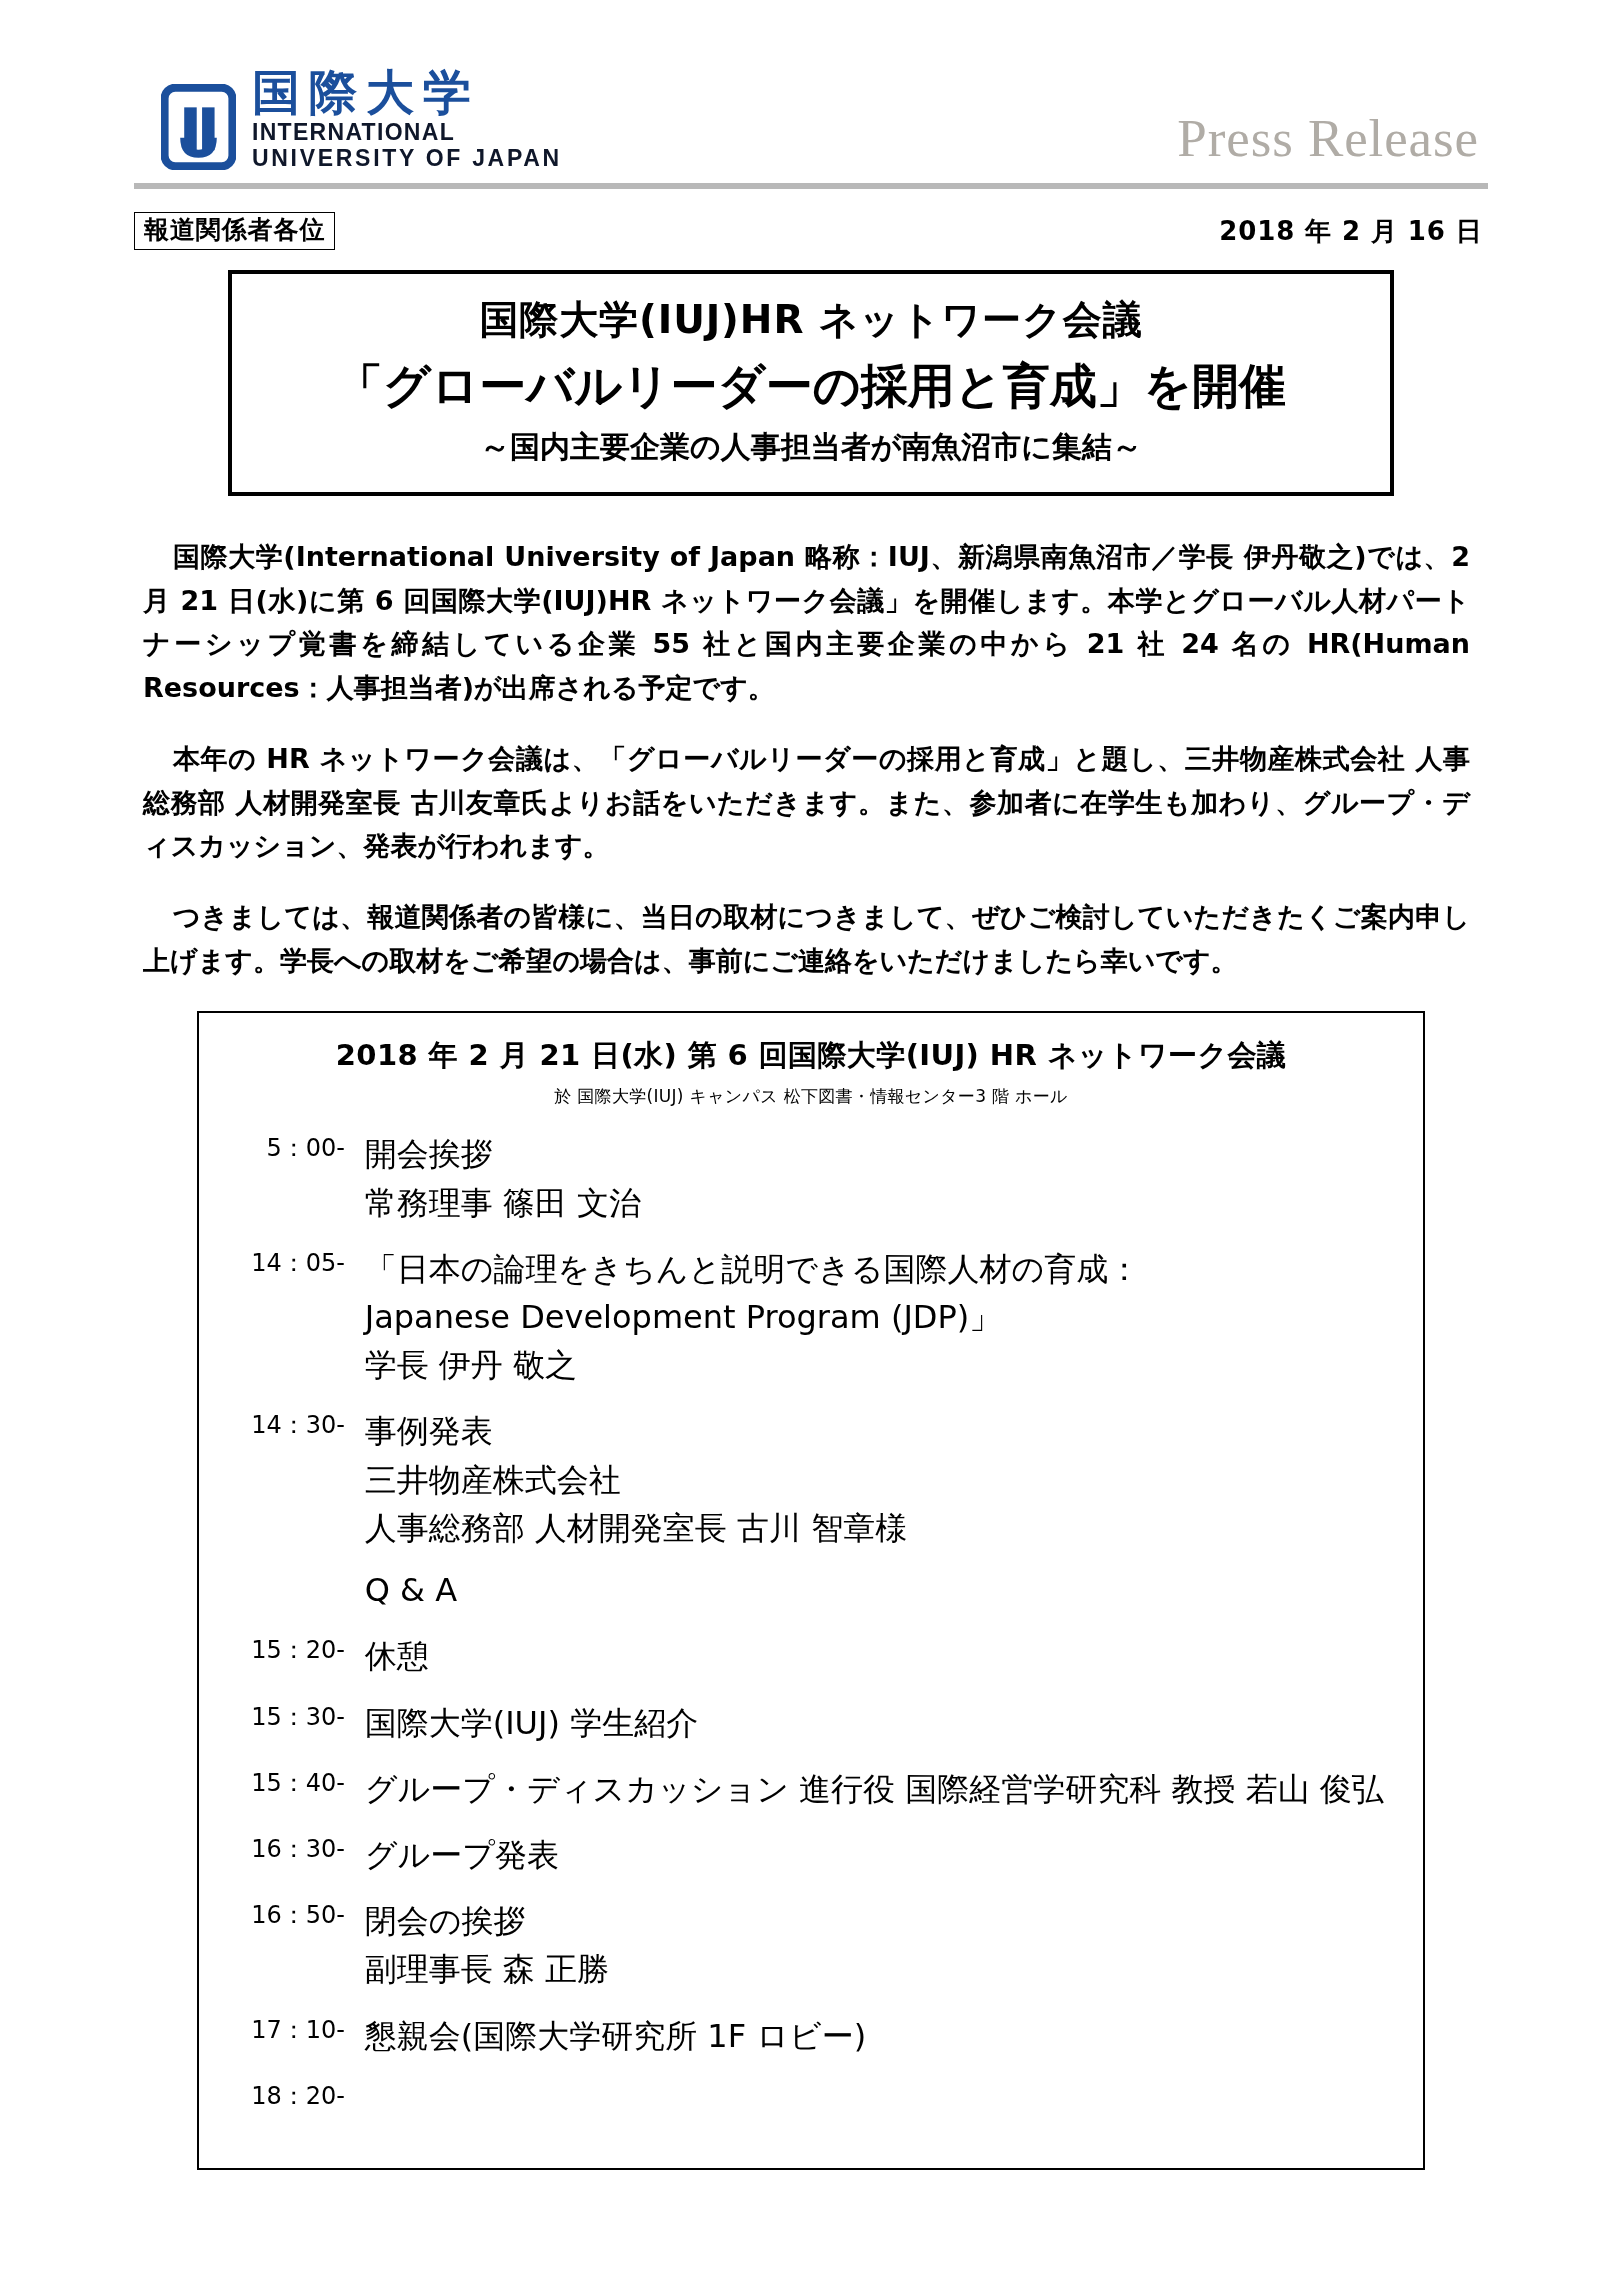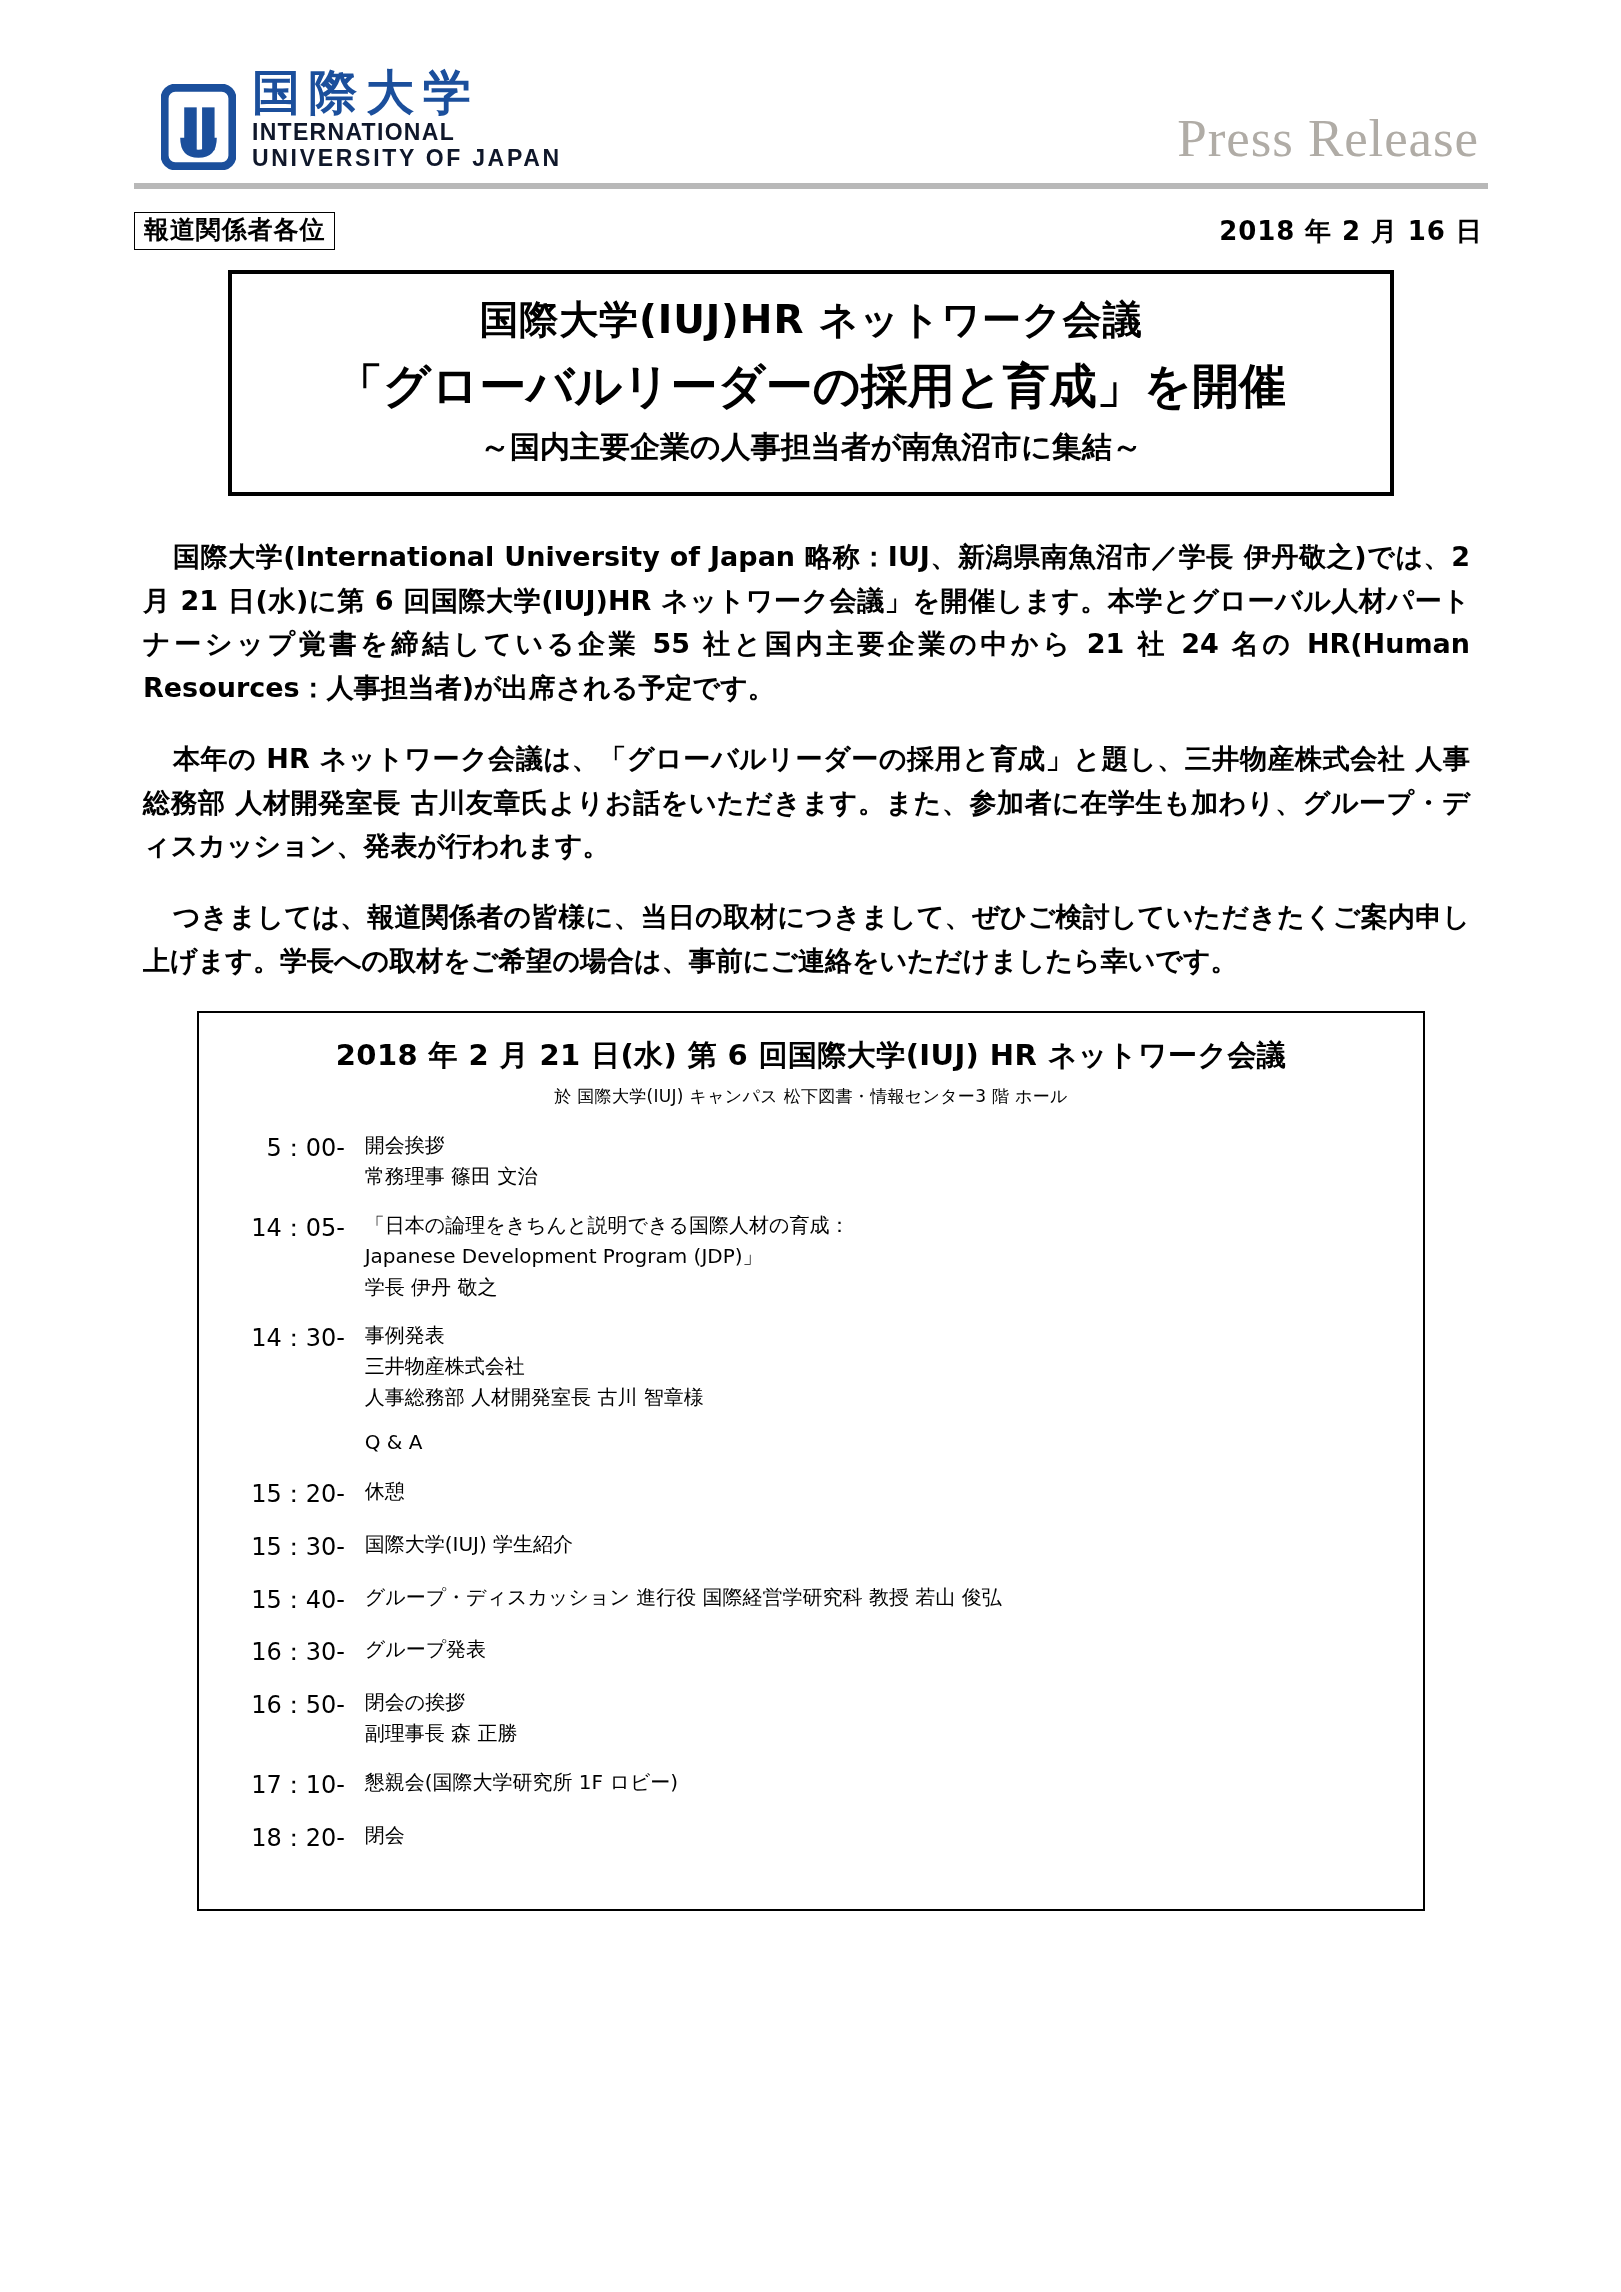--- a/index.html
+++ b/index.html
@@ -182,21 +182,21 @@
     flex: 0 0 116px;
     font-size: 24px;
     font-family: "DejaVu Sans", sans-serif;
     text-align: right;
     padding-right: 19.7px;
     white-space: nowrap;
     line-height: 1.45;
   }
   .sched-desc {
     flex: 1 1 auto;
-    font-size: 20px;
+    font-size: 32px;
     font-family: "DejaVu Sans", sans-serif;
     line-height: 1.45;
   }
   .sched-desc div { margin-bottom: 1.8px; }
   .sched-gap { height: 12.5px; }
 </style>
 </head>
 <body>
 
 <div class="page">
@@ -302,21 +302,18 @@
           </div>
         </div>
         <div class="sched-row">
           <div class="sched-time">17：10-</div>
           <div class="sched-desc">
             <div>懇親会(国際大学研究所 1F ロビー)</div>
           </div>
         </div>
         <div class="sched-row">
           <div class="sched-time">18：20-</div>
-          <div class="sched-desc">
-            <div>閉会</div>
-          </div>
         </div>
       </div>
   </div>
 
 </div>
 
 
 </body></html>

